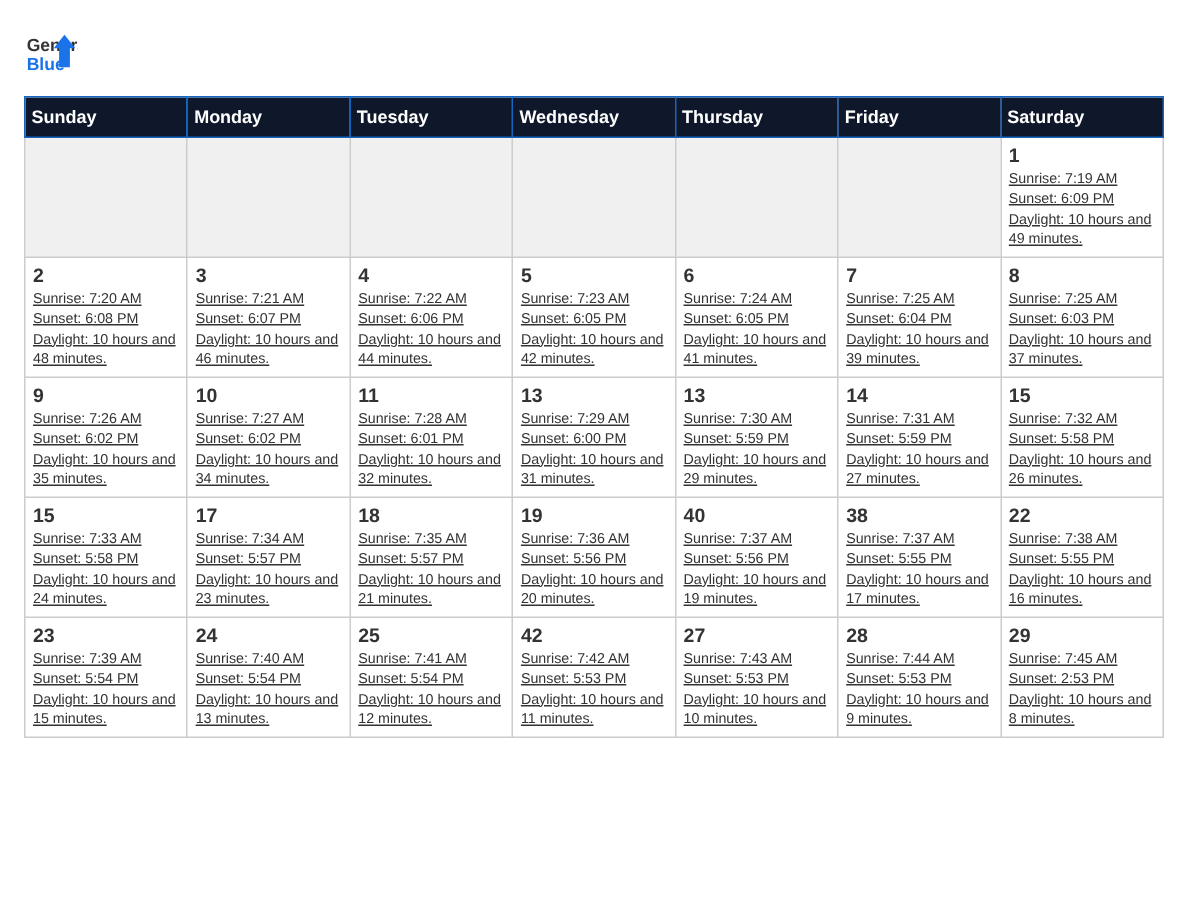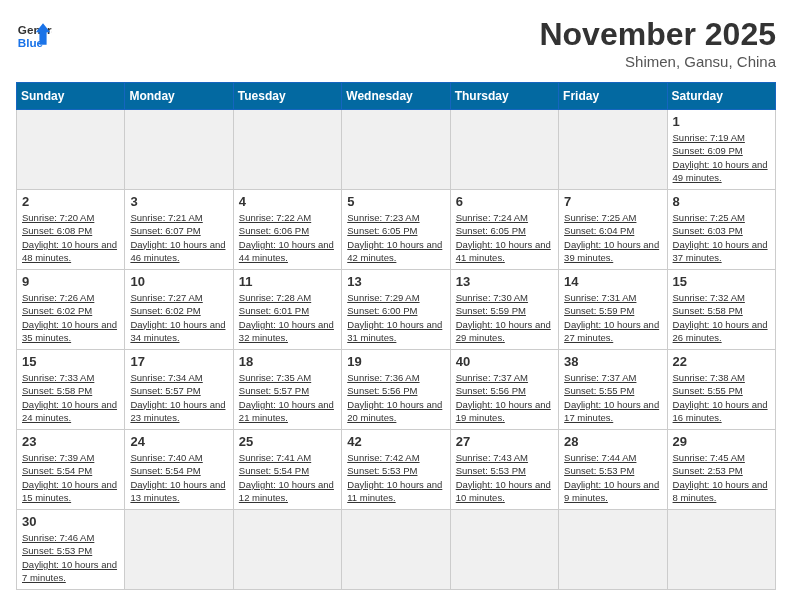--- a/index.html
+++ b/index.html
@@ -36,21 +36,21 @@
     .subtitle {
       font-size: 15px;
       color: #555;
     }
     table {
       width: 100%;
       border-collapse: collapse;
       table-layout: fixed;
     }
     thead tr th {
-      background: #0369a1;
+      background: #0f172a;
       color: #fff;
       font-size: 12px;
       font-weight: bold;
       padding: 6px 4px;
       text-align: left;
       border: 1px solid #1565c0;
     }
     tbody tr td {
       border: 1px solid #ccc;
       vertical-align: top;
@@ -80,24 +80,20 @@
 </head>
 <body>
 
 <div class="header">
   <div class="logo">
     <svg class="logo-icon" viewBox="0 0 40 40">
       <text x="2" y="20" font-size="13" font-weight="bold" fill="#333" font-family="Arial">General</text>
       <text x="2" y="34" font-size="13" font-weight="bold" fill="#1a73e8" font-family="Arial">Blue</text>
       <polygon points="30,8 38,18 34,18 34,32 26,32 26,18 22,18" fill="#1a73e8"></polygon>
     </svg>
-  </div>
-  <div class="title-block">
-    <div class="month-title">November 2025</div>
-    <div class="subtitle">Shimen, Gansu, China</div>
   </div>
 </div>
 
 <table>
   <thead>
     <tr>
     <th>Sunday</th>
         <th>Monday</th>
         <th>Tuesday</th>
         <th>Wednesday</th>
@@ -319,29 +315,14 @@
 and 9 minutes.</div>
         </td>
         <td>
           <span class="day-number">29</span>
           <div class="day-info">Sunrise: 7:45 AM
 Sunset: 2:53 PM
 Daylight: 10 hours
 and 8 minutes.</div>
         </td>
       </tr>
-      <tr>
-        <td>
-          <span class="day-number">30</span>
-          <div class="day-info">Sunrise: 7:46 AM
-Sunset: 5:53 PM
-Daylight: 10 hours
-and 7 minutes.</div>
-        </td>
-        <td class="empty"></td>
-        <td class="empty"></td>
-        <td class="empty"></td>
-        <td class="empty"></td>
-        <td class="empty"></td>
-        <td class="empty"></td>
-      </tr>
     </tbody>
 </table>
 
 </body></html>

